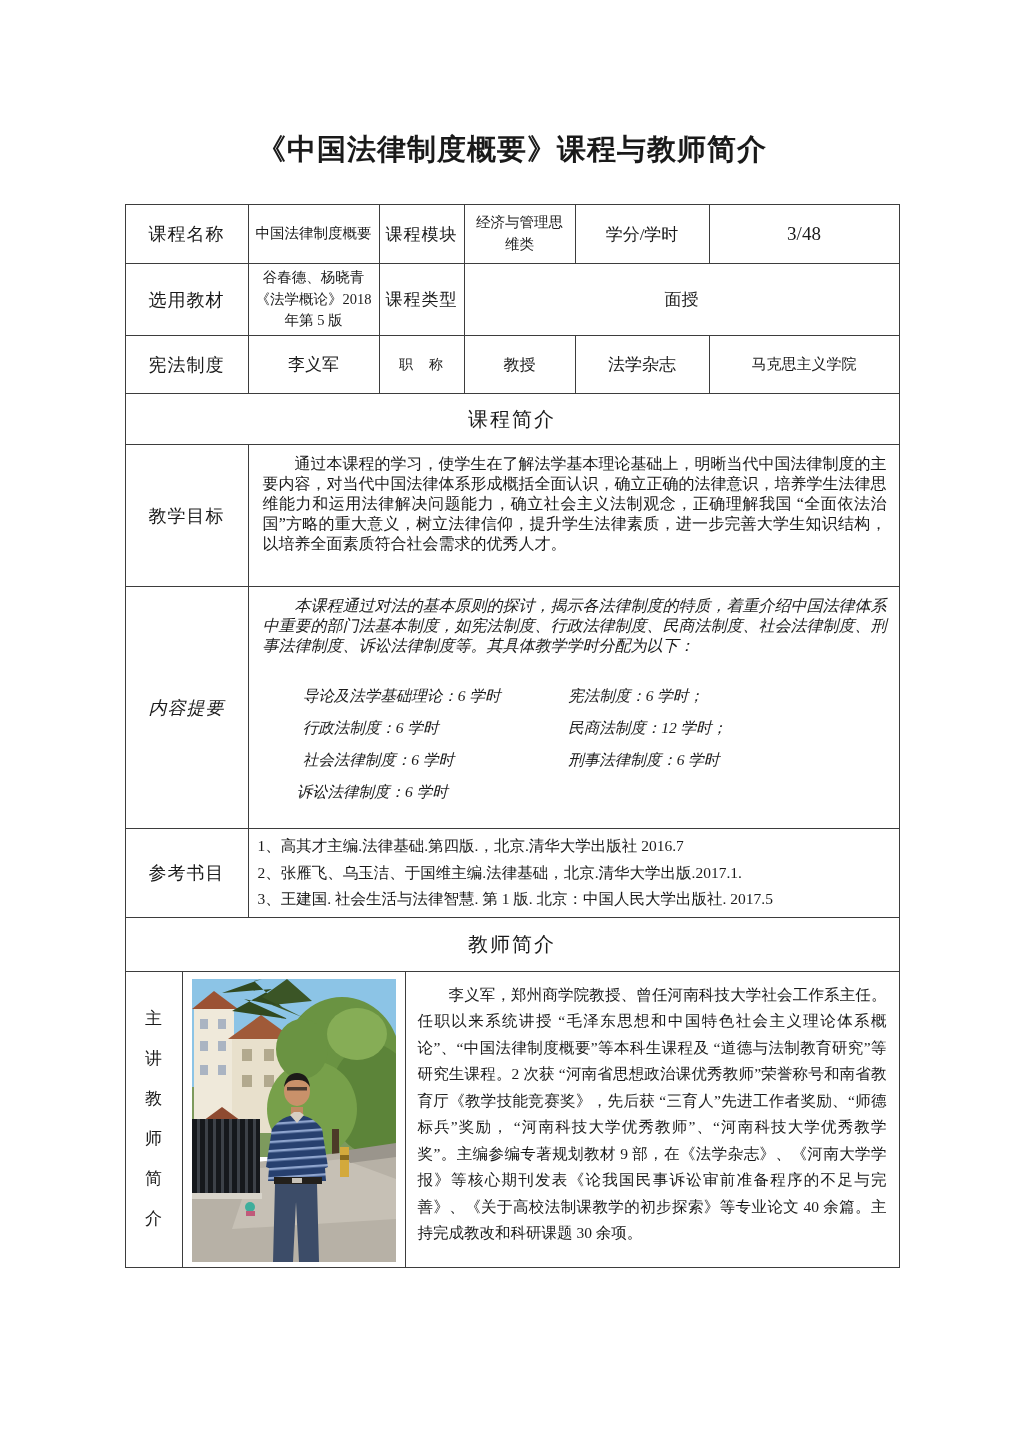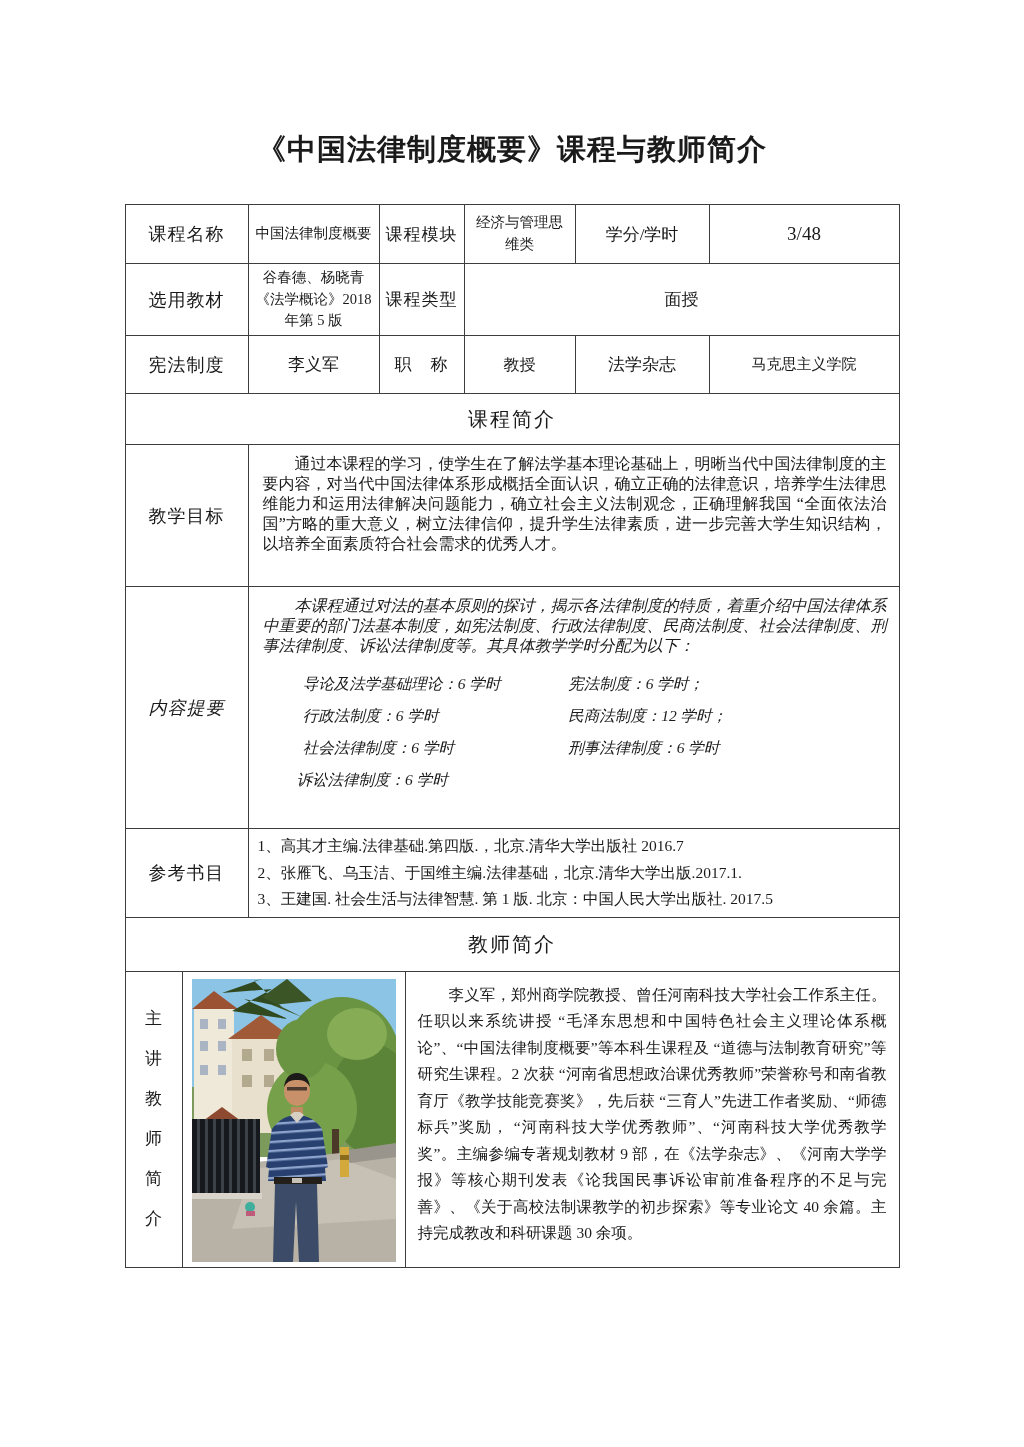--- a/index.html
+++ b/index.html
@@ -36,21 +36,21 @@
   .mid-val { font-size:17px; text-align:center; }
   .big-val { font-size:19px; text-align:center; }
   .section-header { font-size:20px; text-align:center; letter-spacing:2px; }
   .para-cell { padding:9px 12px 8px 14px; vertical-align:top; }
   .para {
     font-size:16px;
     line-height:20px;
     text-align:justify;
     text-indent:2em;
   }
-  .hours-wrap { margin-top:12px; }
+  .hours-wrap { margin-top:24px; }
   .hours-row { display:flex; }
   .hours-left { width:48%; padding-left:2.6em; font-size:15.5px; line-height:32px; }
   .hours-right { width:52%; padding-left:0.4em; font-size:15.5px; line-height:32px; }
   .ref-cell { padding:4px 8px 4px 9px; vertical-align:middle;margin-left:17px; }
   .ref-line { font-size:15.5px; line-height:26.5px; text-align:left; }
   .v-label-cell { text-align:center; vertical-align:middle; }
   .v-label {
     width:22px; margin:0 auto;
     font-size:17px; line-height:40px;
     word-break:break-all; text-align:center;
@@ -105,21 +105,21 @@
     </tr>
     <tr class="r2">
       <td class="label-cell">选用教材</td>
       <td class="small-val">谷春德、杨晓青《法学概论》2018 年第 5 版</td>
       <td class="label-cell" style="font-size:17px;">课程类型</td>
       <td class="mid-val" colspan="3">面授</td>
     </tr>
     <tr class="r3">
       <td class="label-cell">宪法制度</td>
       <td class="mid-val">李义军</td>
-      <td class="label-cell" style="font-size:17px;">职　称</td>
+      <td class="label-cell" style="font-size:14px;">职　称</td>
       <td class="small-val" style="font-size:16px;">教授</td>
       <td class="mid-val">法学杂志</td>
       <td class="small-val" style="font-size:15px;">马克思主义学院</td>
     </tr>
     <tr class="r4">
       <td class="section-header" colspan="6">课程简介</td>
     </tr>
     <tr class="r5">
       <td class="label-cell">教学目标</td>
       <td class="para-cell" colspan="5">

